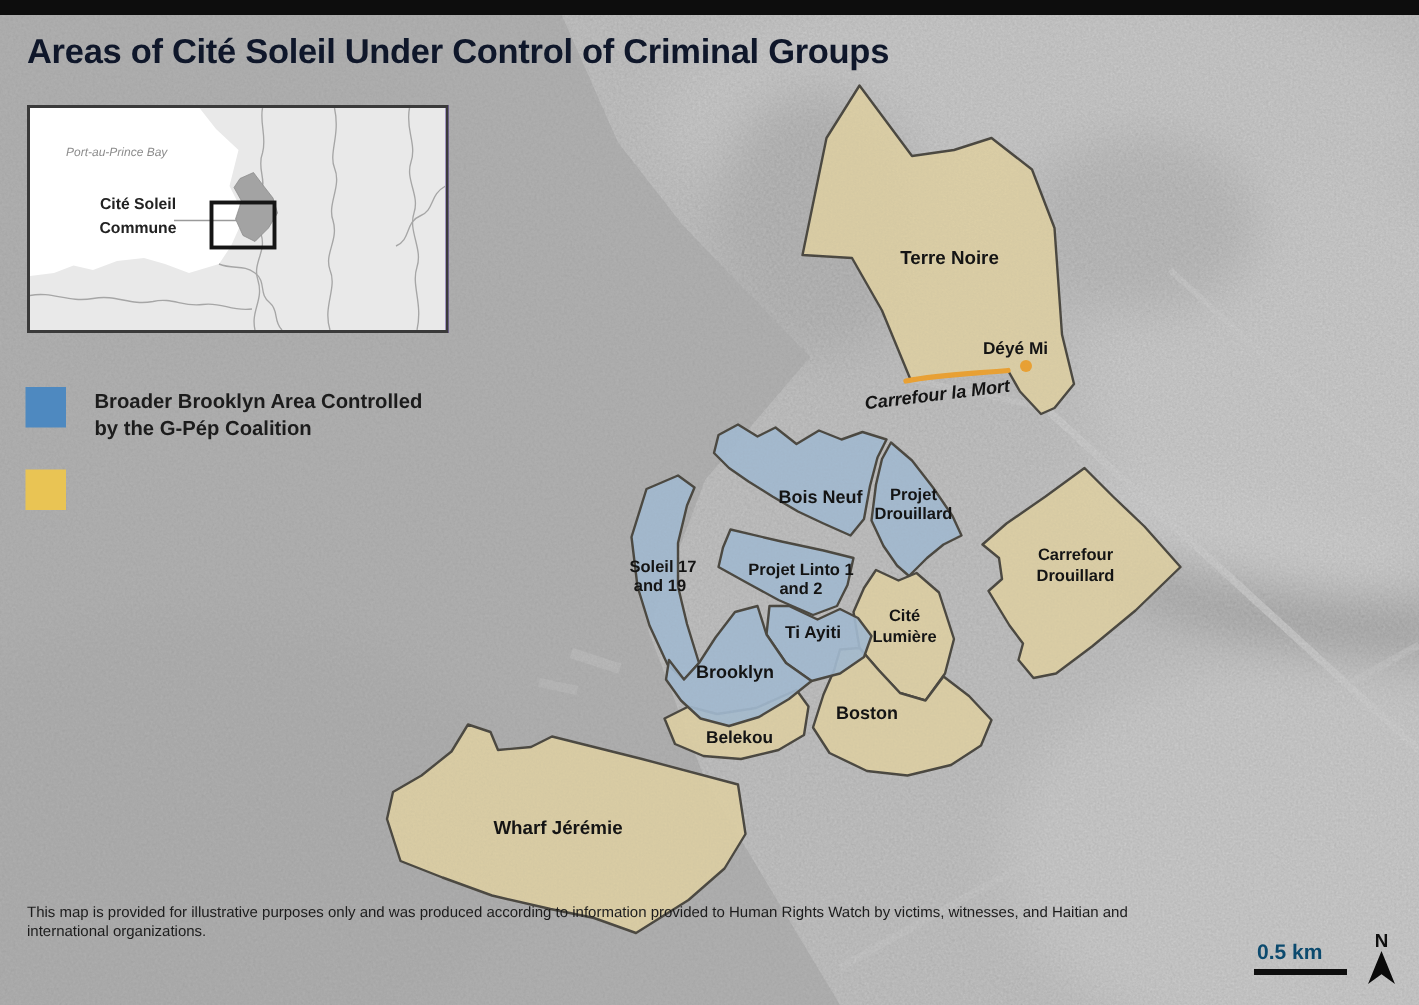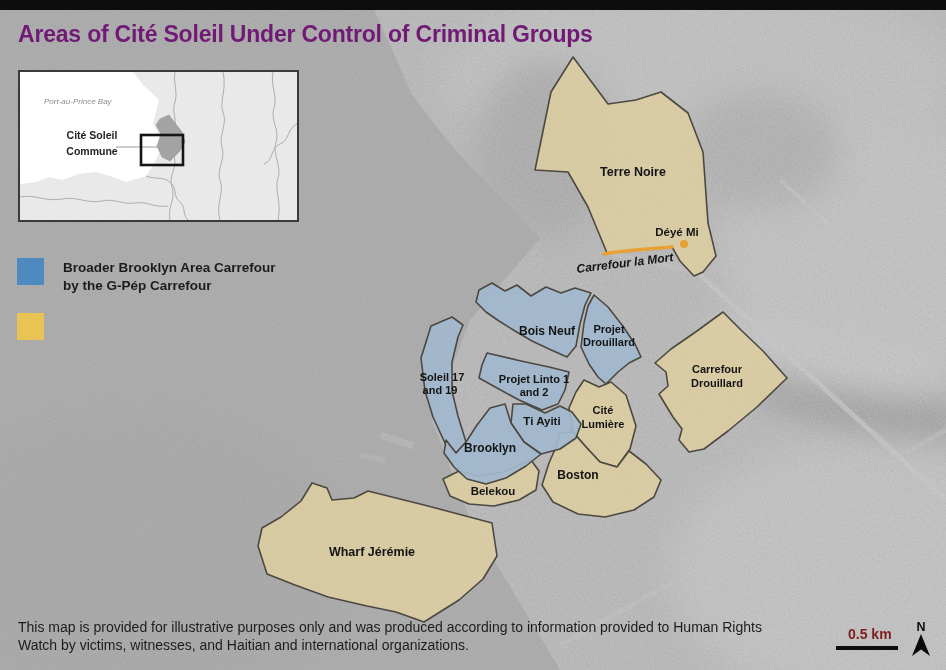--- a/index.html
+++ b/index.html
@@ -5,40 +5,40 @@
   html,body{margin:0;padding:0;background:#888;}
   #stage{
     position:relative;width:946px;height:670px;overflow:hidden;
     font-family:"Liberation Sans","DejaVu Sans",sans-serif;
     background:#b6b6b6;
   }
   #basemap{position:absolute;left:0;top:0;}
   .topbar{position:absolute;left:0;top:0;width:946px;height:10px;background:#0d0d0d;}
   .title{
     position:absolute;left:18px;top:21px;width:760px;
-    font-size:23px;font-weight:bold;color:#701a75;letter-spacing:-0.2px;
+    font-size:23px;font-weight:bold;color:#0f172a;letter-spacing:-0.2px;
   }
   .inset{
     position:absolute;left:18px;top:70px;width:277px;height:148px;
     background:#8b5cf6;border:2px solid #3a3a3a;box-sizing:content-box;
   }
   .legend{position:absolute;left:17px;top:258px;width:330px;}
   .legend-row{display:flex;align-items:flex-start;margin-bottom:18px;}
   .swatch{width:27px;height:27px;flex:0 0 27px;margin-right:19px;}
   .legend-text{
     font-size:13.5px;line-height:1.32;color:#1c1c1c;font-weight:600;
     padding-top:1px;
   }
   .legend-row.single .legend-text{padding-top:6px;}
   .footer{
-    position:absolute;left:18px;top:618px;width:780px;
-    font-size:14px;line-height:1.3;color:#1c1c1c;font-weight:500;
+    position:absolute;left:18px;top:602px;width:780px;
+    font-size:10px;line-height:1.3;color:#1c1c1c;font-weight:500;
   }
   .scalebox{position:absolute;left:836px;top:626px;width:64px;}
-  .scale-label{font-size:14px;font-weight:bold;color:#7f1d1d;margin-left:12px;}
+  .scale-label{font-size:14px;font-weight:bold;color:#0c4a6e;margin-left:2px;}
   .scale-bar{margin-top:4px;width:62px;height:4px;background:#0e0e0e;}
   .northbox{position:absolute;left:906px;top:620px;width:30px;text-align:center;}
   .north-label{font-size:12.5px;font-weight:bold;color:#0e0e0e;}
 </style>
 </head>
 <body>
 
 <div id="stage">
 
   <svg id="basemap" width="946" height="670" viewBox="0 0 946 670">
@@ -151,22 +151,22 @@
       <text x="24" y="32" font-size="8" font-style="italic" fill="#8c8c8c" font-family="Liberation Sans, sans-serif">Port-au-Prince Bay</text>
       <text x="72" y="67" font-size="10.5" fill="#222222" text-anchor="middle" font-weight="600" font-family="Liberation Sans, sans-serif">Cité Soleil</text>
       <text x="72" y="83" font-size="10.5" fill="#222222" text-anchor="middle" font-weight="600" font-family="Liberation Sans, sans-serif">Commune</text>
     </svg>
   </div>
 
   <div class="legend">
     <div class="legend-row">
       <div class="swatch" style="background:#4e89c0"></div>
       <div class="legend-text">
-        <div>Broader Brooklyn Area Carrefour</div>
-        <div>by the G-Pép Carrefour</div>
+        <div>Broader Brooklyn Area Controlled</div>
+        <div>by the G-Pép Coalition</div>
       </div>
     </div>
     <div class="legend-row single">
       <div class="swatch" style="background:#e9c454"></div>
     </div>
   </div>
 
   <div class="footer">
     <div>This map is provided for illustrative purposes only and was produced according to information provided to Human Rights Watch by victims, witnesses, and Haitian and international organizations.</div>
   </div>

